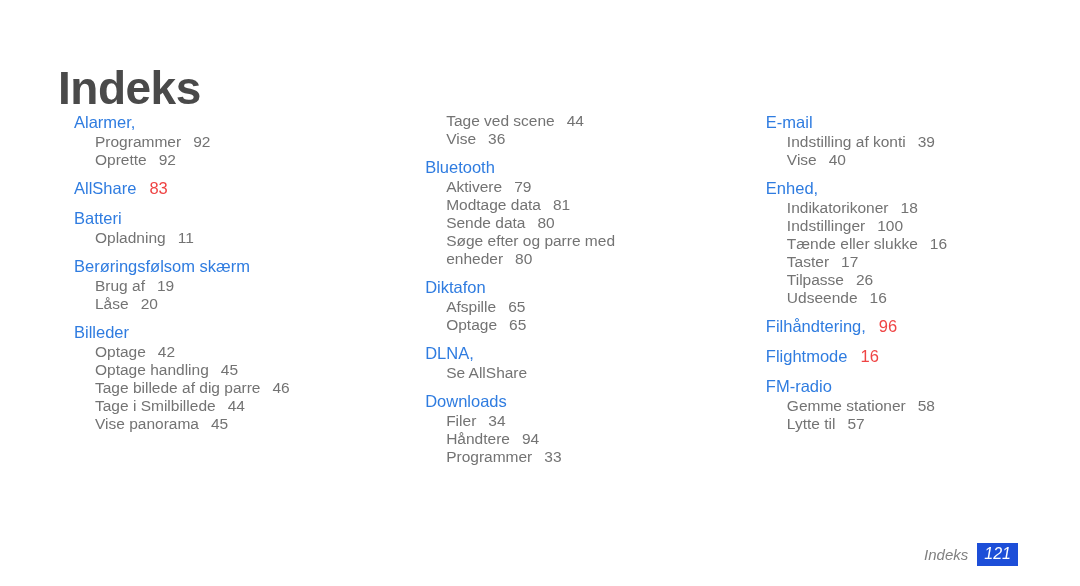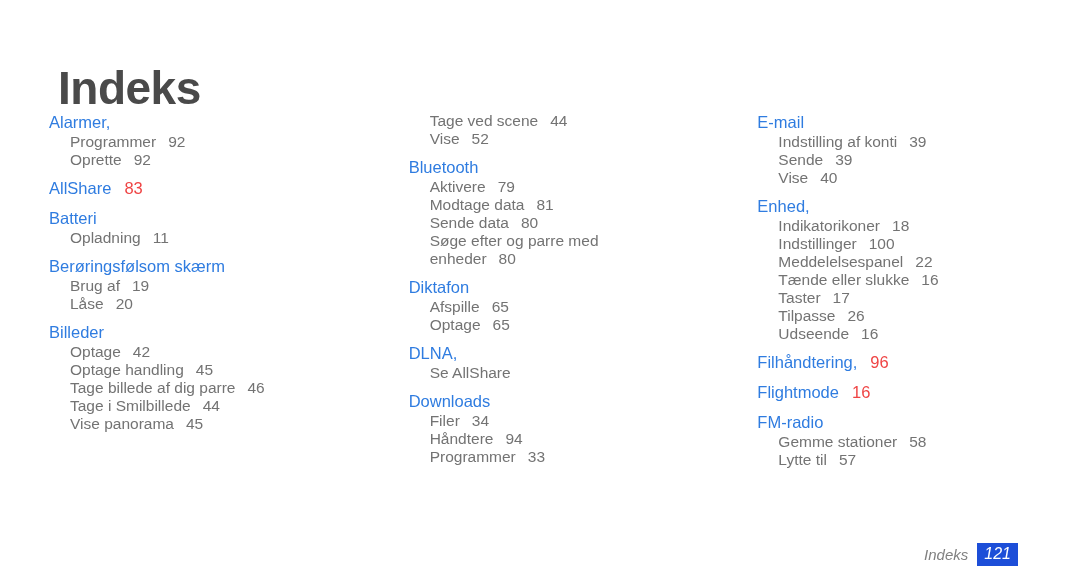--- a/index.html
+++ b/index.html
@@ -33,21 +33,21 @@
     position: absolute;
     left: 0;
     top: 112px;
     width: 1080px;
     display: flex;
     align-items: flex-start;
   }
   .column {
     display: block;
   }
-  .column.col-1 { width: 340px; padding-left: 49px; }
+  .column.col-1 { width: 340px; padding-left: 74px; }
   .column.col-2 { width: 320px; padding-left: 37px; }
   .column.col-3 { width: 340px; padding-left: 45px; }
 
   .group { display: block; }
   .group + .group { margin-top: 9px; }
 
   .heading {
     color: #2f7ce0;
     font-size: 16.5px;
     line-height: 21px;
@@ -122,21 +122,21 @@
           <div class="entry"><span>Optage</span><span class="pagenum">42</span></div>
           <div class="entry"><span>Optage handling</span><span class="pagenum">45</span></div>
           <div class="entry"><span>Tage billede af dig parre</span><span class="pagenum">46</span></div>
           <div class="entry"><span>Tage i Smilbillede</span><span class="pagenum">44</span></div>
           <div class="entry"><span>Vise panorama</span><span class="pagenum">45</span></div>
         </div>
       </div>
       <div class="column col-2">
         <div class="group">
           <div class="entry"><span>Tage ved scene</span><span class="pagenum">44</span></div>
-          <div class="entry"><span>Vise</span><span class="pagenum">52</span></div>
+          <div class="entry"><span>Vise</span><span class="pagenum">36</span></div>
         </div>
         <div class="group">
           <div class="heading">Bluetooth</div>
           <div class="entry"><span>Aktivere</span><span class="pagenum">79</span></div>
           <div class="entry"><span>Modtage data</span><span class="pagenum">81</span></div>
           <div class="entry"><span>Sende data</span><span class="pagenum">80</span></div>
           <div class="entry"><span>Søge efter og parre med</span></div>
           <div class="entry"><span>enheder</span><span class="pagenum">80</span></div>
         </div>
         <div class="group">
@@ -152,28 +152,26 @@
           <div class="heading">Downloads</div>
           <div class="entry"><span>Filer</span><span class="pagenum">34</span></div>
           <div class="entry"><span>Håndtere</span><span class="pagenum">94</span></div>
           <div class="entry"><span>Programmer</span><span class="pagenum">33</span></div>
         </div>
       </div>
       <div class="column col-3">
         <div class="group">
           <div class="heading">E-mail</div>
           <div class="entry"><span>Indstilling af konti</span><span class="pagenum">39</span></div>
-          <div class="entry"><span>Sende</span><span class="pagenum">39</span></div>
           <div class="entry"><span>Vise</span><span class="pagenum">40</span></div>
         </div>
         <div class="group">
           <div class="heading">Enhed,</div>
           <div class="entry"><span>Indikatorikoner</span><span class="pagenum">18</span></div>
           <div class="entry"><span>Indstillinger</span><span class="pagenum">100</span></div>
-          <div class="entry"><span>Meddelelsespanel</span><span class="pagenum">22</span></div>
           <div class="entry"><span>Tænde eller slukke</span><span class="pagenum">16</span></div>
           <div class="entry"><span>Taster</span><span class="pagenum">17</span></div>
           <div class="entry"><span>Tilpasse</span><span class="pagenum">26</span></div>
           <div class="entry"><span>Udseende</span><span class="pagenum">16</span></div>
         </div>
         <div class="group">
           <div class="heading">Filhåndtering,<span class="pagenum">96</span></div>
         </div>
         <div class="group">
           <div class="heading">Flightmode<span class="pagenum">16</span></div>

